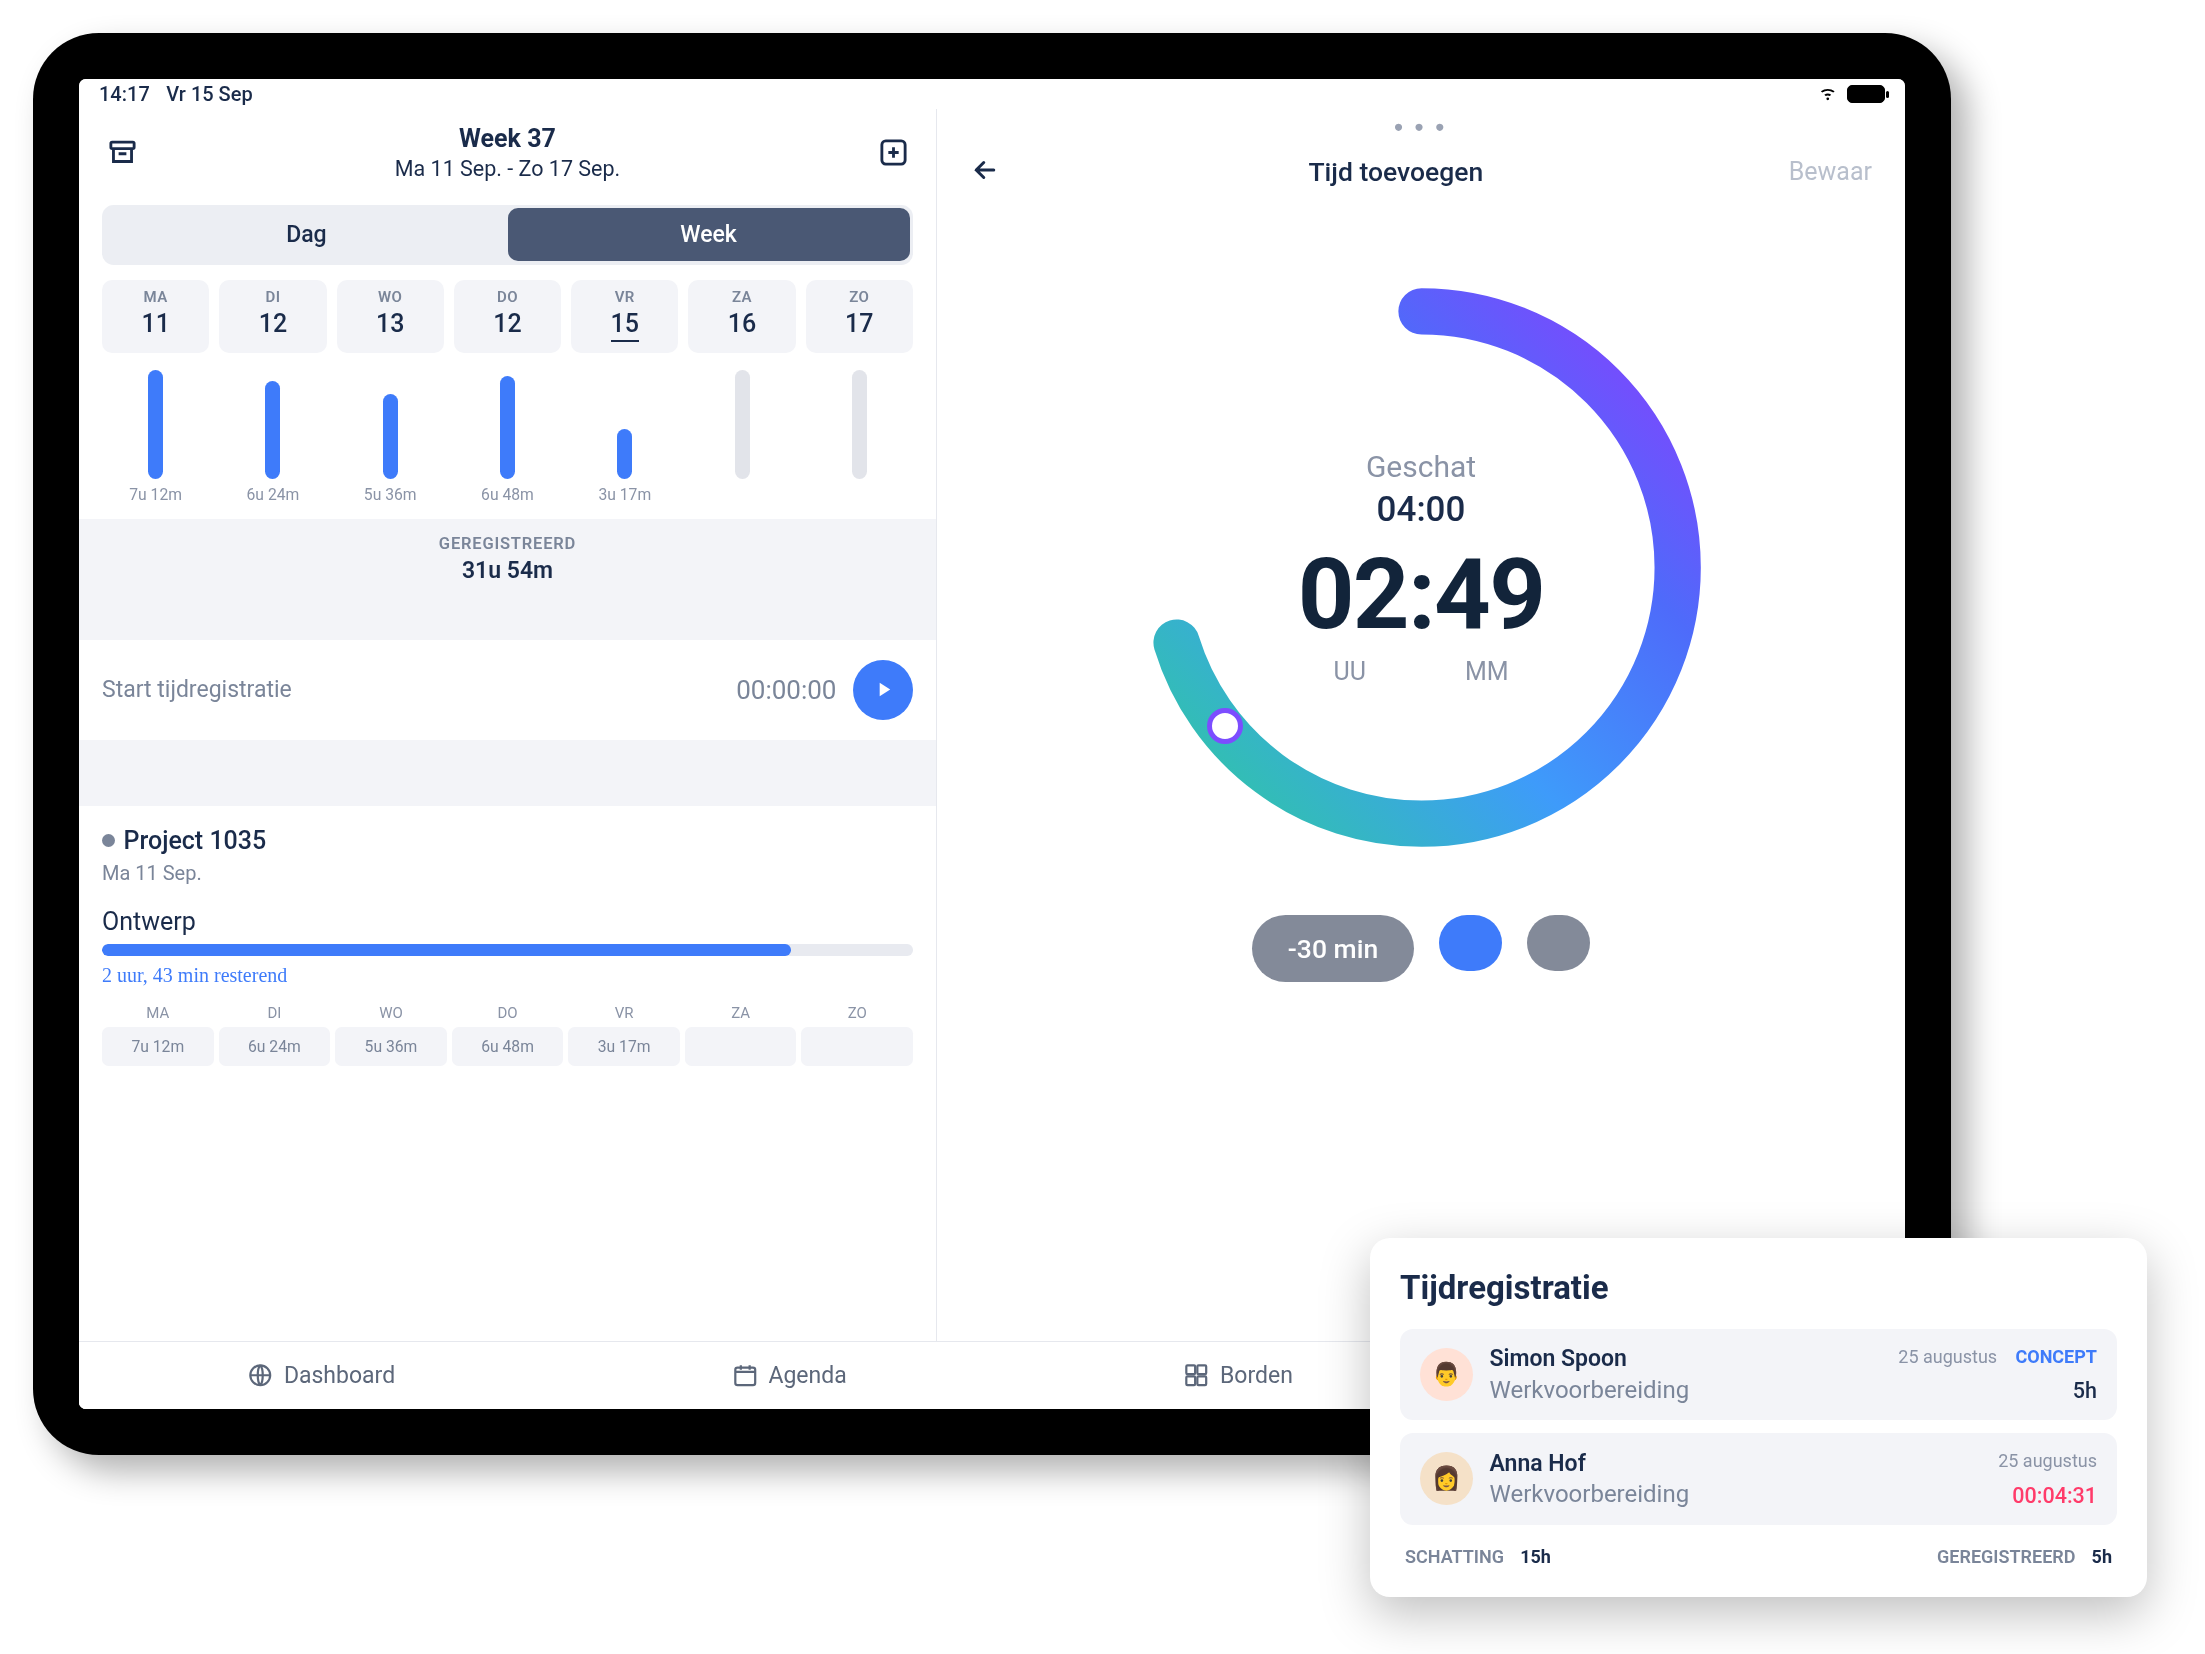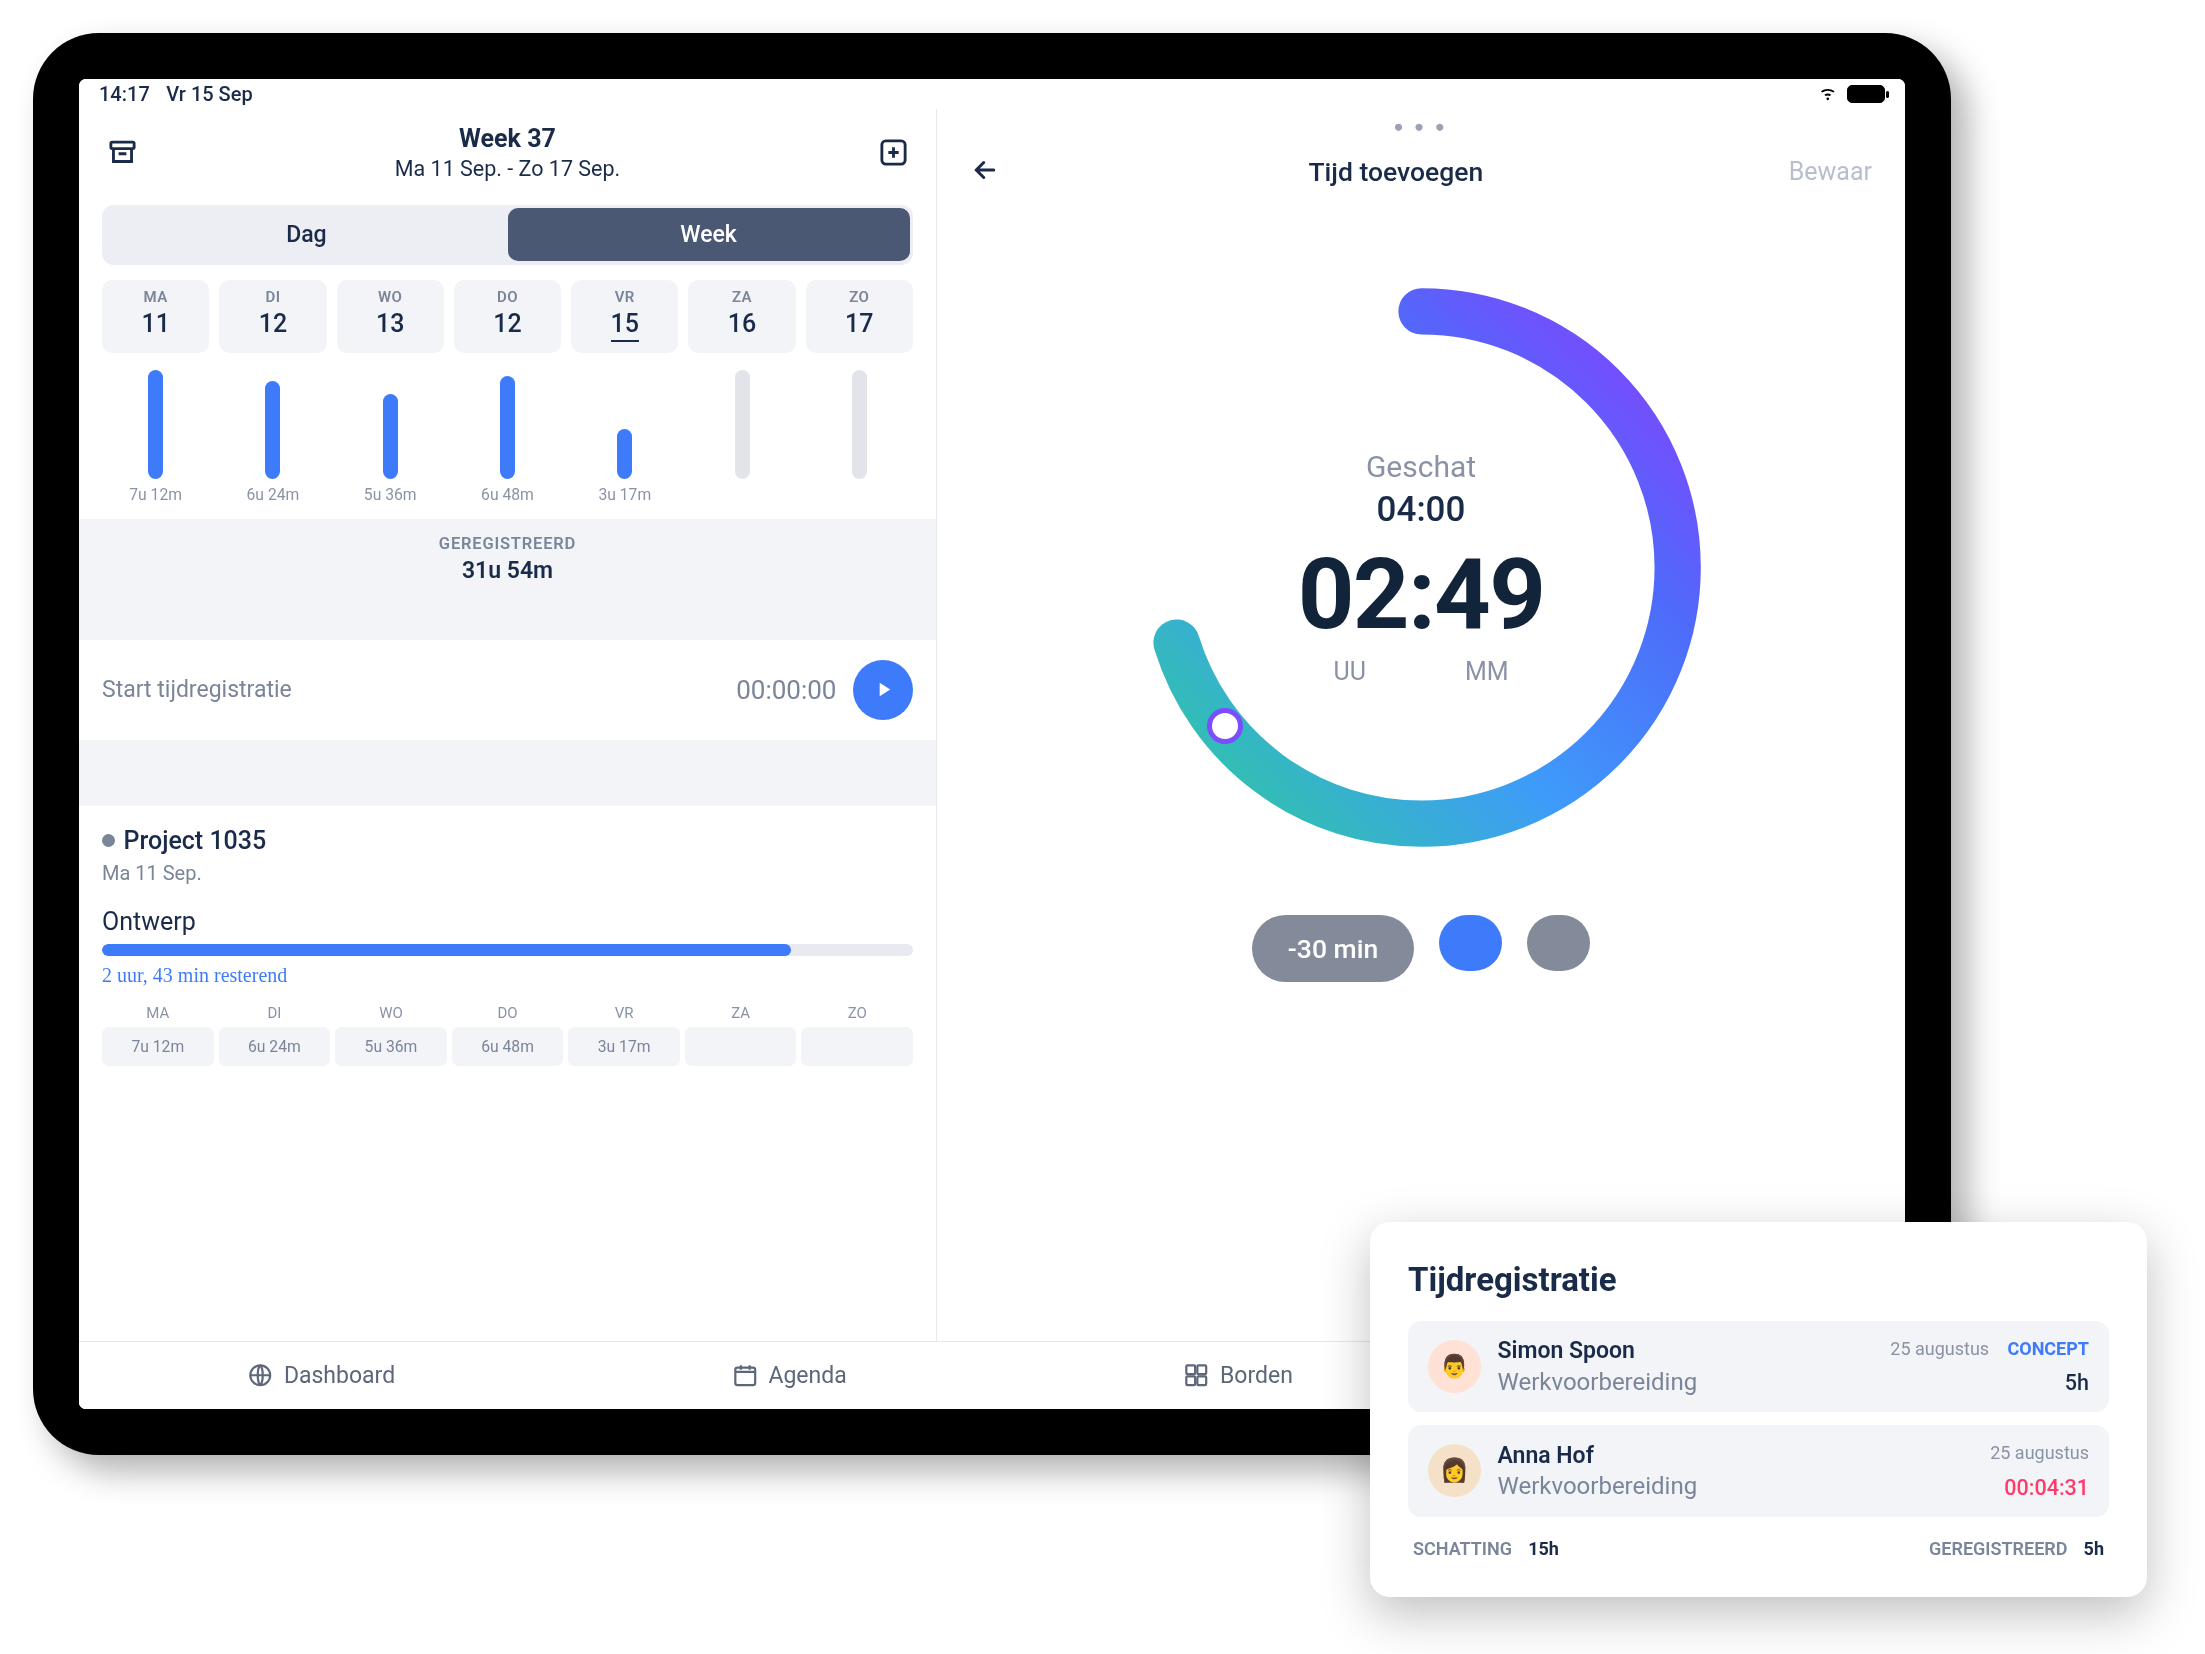--- a/index.html
+++ b/index.html
@@ -130,21 +130,21 @@
   .bottom-nav { position:absolute; bottom:0; left:0; right:0; height: 68px; background:#fff; border-top:0.8px solid #e6e8ee; display:flex; align-items:center; justify-content:space-around;}
   .nav-item { display:flex; align-items:center; gap:10px; font-size: 23px; color:#5c677a; }
   .nav-item.active { color:#6b3de0; }
   .nav-item .nicon { width:26.5px; height:26.5px; }
 
   
   .overlay-card {
     position:absolute; right: 58px; bottom: 58px;
     width: 777px; background:#fff; border-radius: 20px;
     box-shadow: 0 16.5px 50px rgba(0,0,0,0.25);
-    padding: 38px;
+    padding: 30px;
   }
   .overlay-card h2 { font-size: 33px; color:#1a2b4a; font-weight:700; margin-bottom: 21.5px;}
   .entry { background:#f3f4f8; border-radius: 13.2px; padding: 16.5px 20px; display:flex; gap: 16.5px; margin-bottom: 13.2px; align-items:center;}
   .avatar { width: 53px; height:53px; border-radius:50%; background:#ffd9d0; flex-shrink:0; display:flex; align-items:center; justify-content:center; font-size:23px;}
   .entry-main { flex:1; }
   .entry-name { font-size: 23px; font-weight:600; color:#1a2b4a; }
   .entry-sub { font-size: 24px; color:#7a8599; margin-top:3.3px; }
   .entry-right { text-align:right; }
   .entry-date { font-size: 18px; color:#8a93a6; }
   .entry-tag { font-size: 18px; color:#3e7bfa; font-weight:700; margin-left: 15px; }

